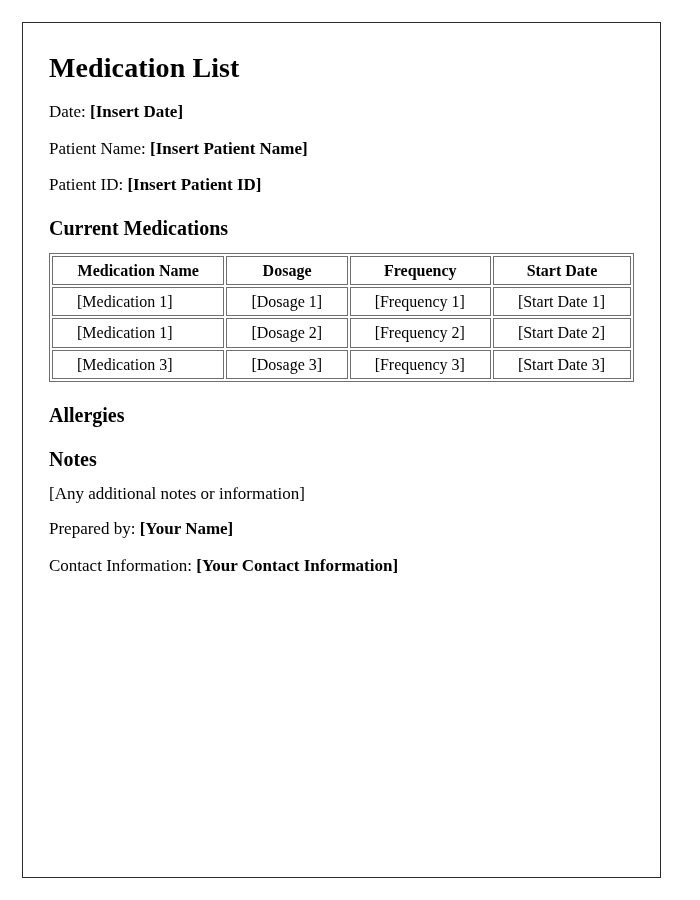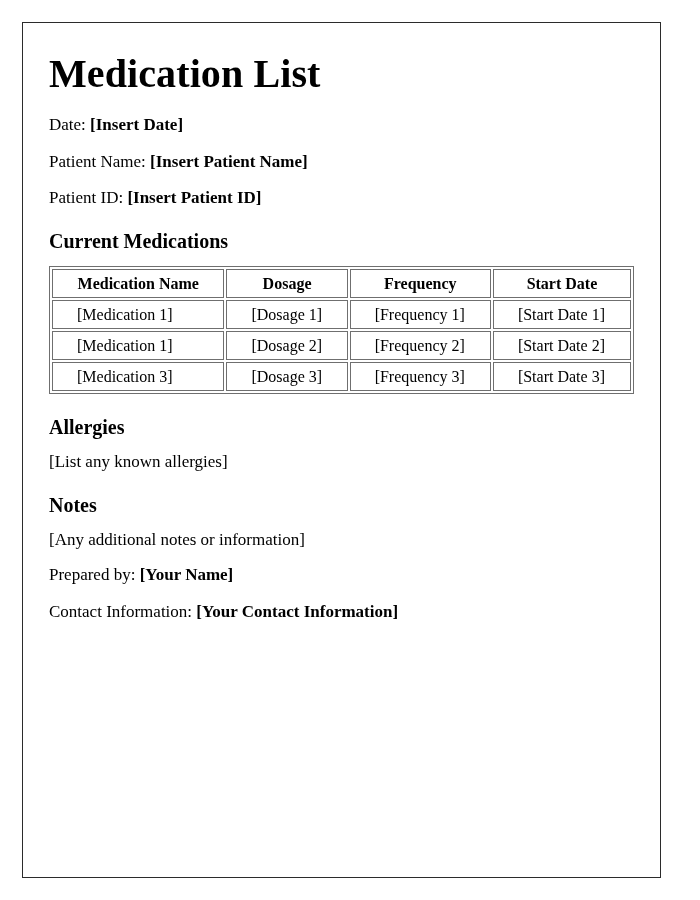--- a/index.html
+++ b/index.html
@@ -27,21 +27,21 @@
     background: #ffffff;
     box-sizing: border-box;
     overflow: hidden;
   }
   .page-content {
     padding: 22px 26px 0 26px;
   }
 
   
   h1.doc-title {
-    font-size: 40px;
+    font-size: 28px;
     line-height: 1.05;
     font-weight: bold;
     margin: 8px 0 20px 0;
     letter-spacing: 0.1px;
   }
   h2.section-heading {
     font-size: 20px;
     line-height: 1.1;
     font-weight: bold;
     margin: 22px 0 14px 0;
@@ -145,21 +145,20 @@
           <td>[Medication 3]</td>
           <td>[Dosage 3]</td>
           <td>[Frequency 3]</td>
           <td>[Start Date 3]</td>
         </tr>
       </tbody>
     </table>
 
     <h2 class="section-heading">Allergies</h2>
 
-    <p class="body-line">[List any known allergies]</p>
 
     <h2 class="section-heading">Notes</h2>
 
     <p class="body-line">[Any additional notes or information]</p>
 
     <p class="field-line">
       <span class="field-label">Prepared by:</span>
       <span class="field-value">[Your Name]</span>
     </p>
 

